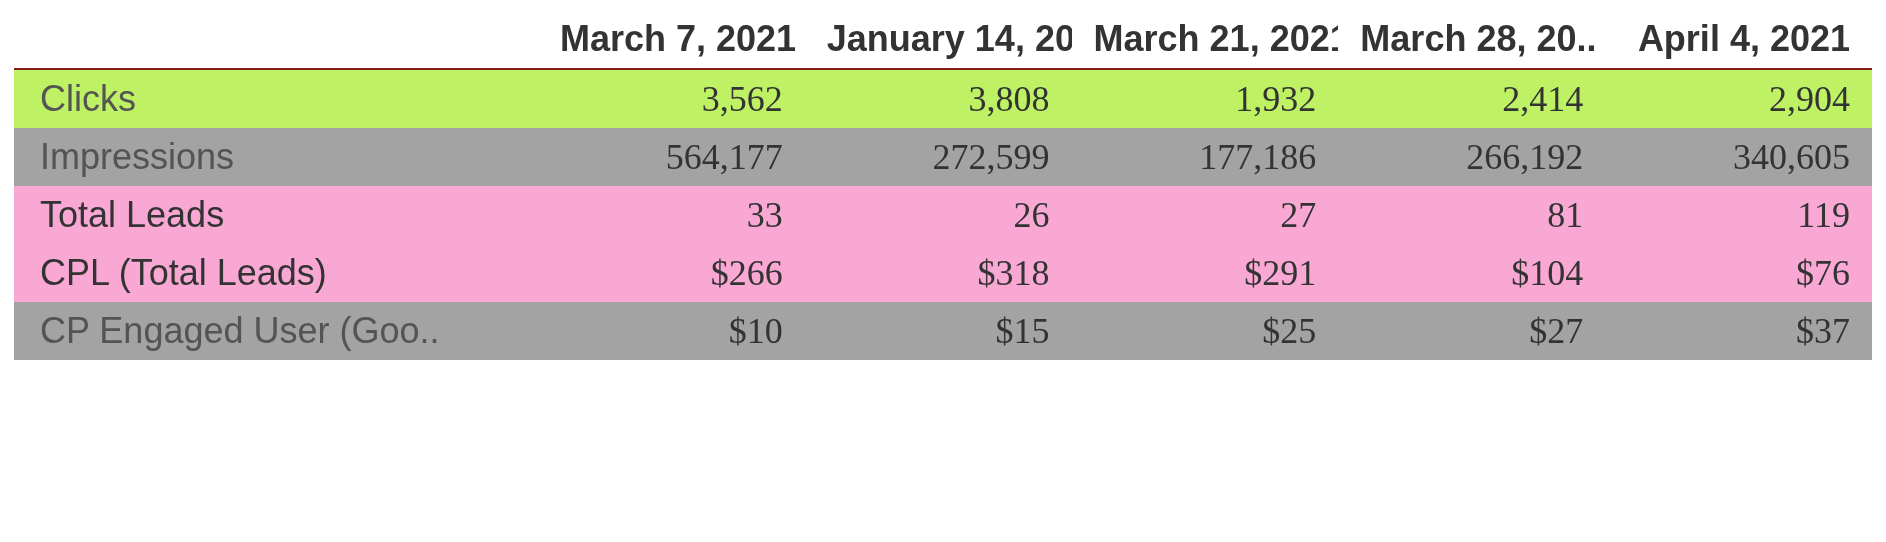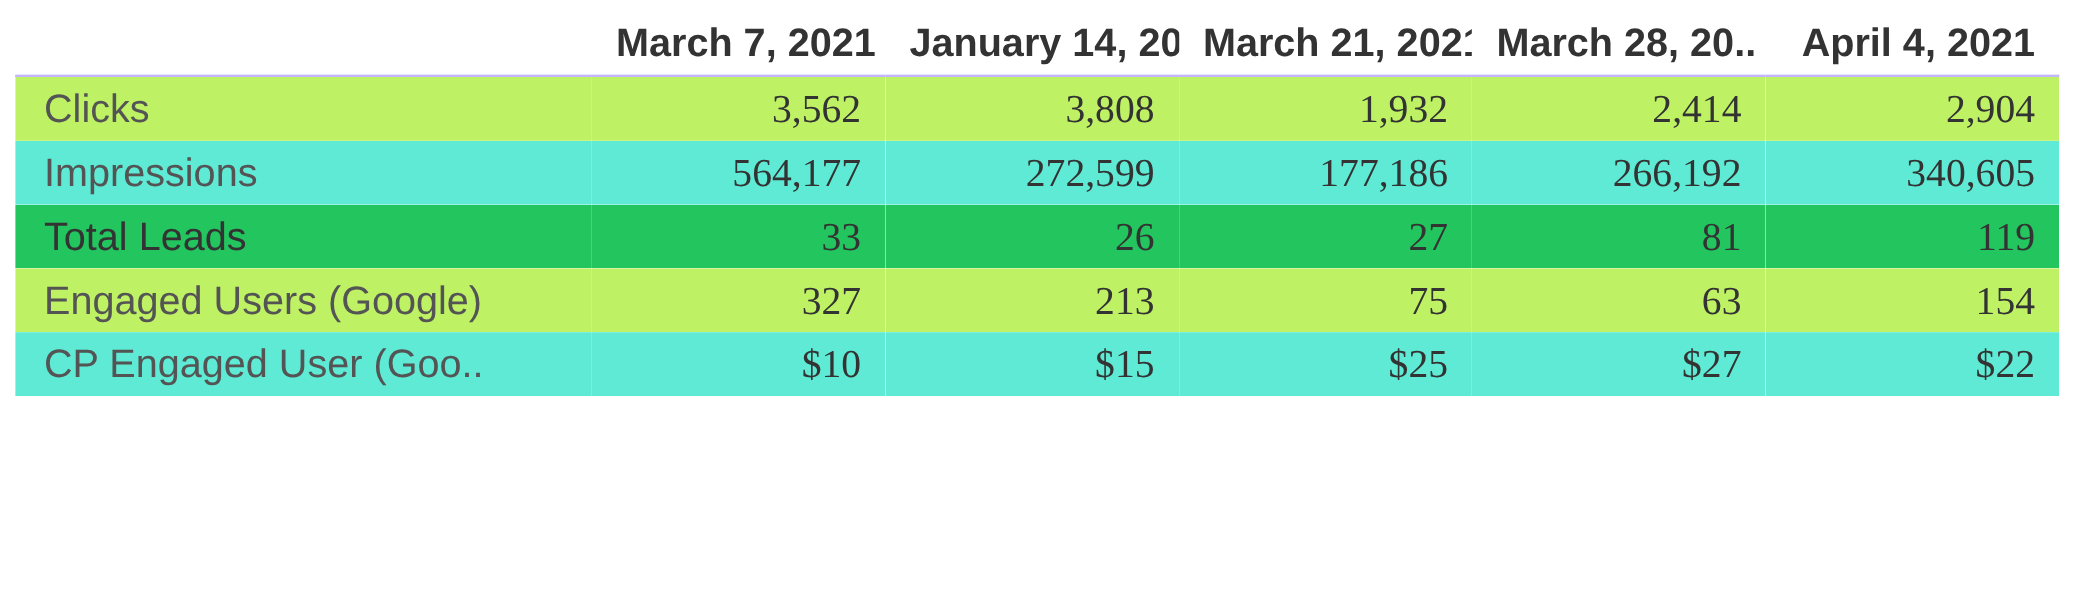--- a/index.html
+++ b/index.html
@@ -25,39 +25,39 @@
     font-size: 36px;
     line-height: 1;
     vertical-align: middle;
     white-space: nowrap;
     overflow: hidden;
   }
   table.data th {
     font-weight: 700;
     color: #333;
     text-align: right;
-    border-bottom: 2px solid #c4b5fd;
+    border-bottom: 2px solid #7f1d1d;
     background: #fff;
   }
   table.data th.label-head {
     text-align: left;
   }
   table.data td.label-cell {
     text-align: left;
     color: #545454;
     padding-left: 26px;
   }
   table.data td.value-cell {
     text-align: right;
     color: #333;
     font-family: Liberation Serif, serif;
   }
   tr.odd td { background: #bef264; }
-  tr.even td { background: #5eead4; }
-  tr.hl td { background: #22c55e; }
+  tr.even td { background: #a3a3a3; }
+  tr.hl td { background: #f9a8d4; }
   tr.hl td.label-cell { color: #333; }
   
   col.c0 { width: 28.2%; }
   col.c  { width: 14.36%; }
 </style>
 </head>
 <body>
 
 <div class="wrap">
   <table class="data">
@@ -97,31 +97,31 @@
           <td class="value-cell">340,605</td>
         </tr>
         <tr class="hl">
           <td class="label-cell">Total Leads</td>
           <td class="value-cell">33</td>
           <td class="value-cell">26</td>
           <td class="value-cell">27</td>
           <td class="value-cell">81</td>
           <td class="value-cell">119</td>
         </tr>
-        <tr class="odd">
-          <td class="label-cell">Engaged Users (Google)</td>
-          <td class="value-cell">327</td>
-          <td class="value-cell">213</td>
-          <td class="value-cell">75</td>
-          <td class="value-cell">63</td>
-          <td class="value-cell">154</td>
+        <tr class="hl">
+          <td class="label-cell">CPL (Total Leads)</td>
+          <td class="value-cell">$266</td>
+          <td class="value-cell">$318</td>
+          <td class="value-cell">$291</td>
+          <td class="value-cell">$104</td>
+          <td class="value-cell">$76</td>
         </tr>
         <tr class="even">
           <td class="label-cell">CP Engaged User (Goo..</td>
           <td class="value-cell">$10</td>
           <td class="value-cell">$15</td>
           <td class="value-cell">$25</td>
           <td class="value-cell">$27</td>
-          <td class="value-cell">$22</td>
+          <td class="value-cell">$37</td>
         </tr>
       </tbody>
   </table>
 </div>
 
 </body></html>

